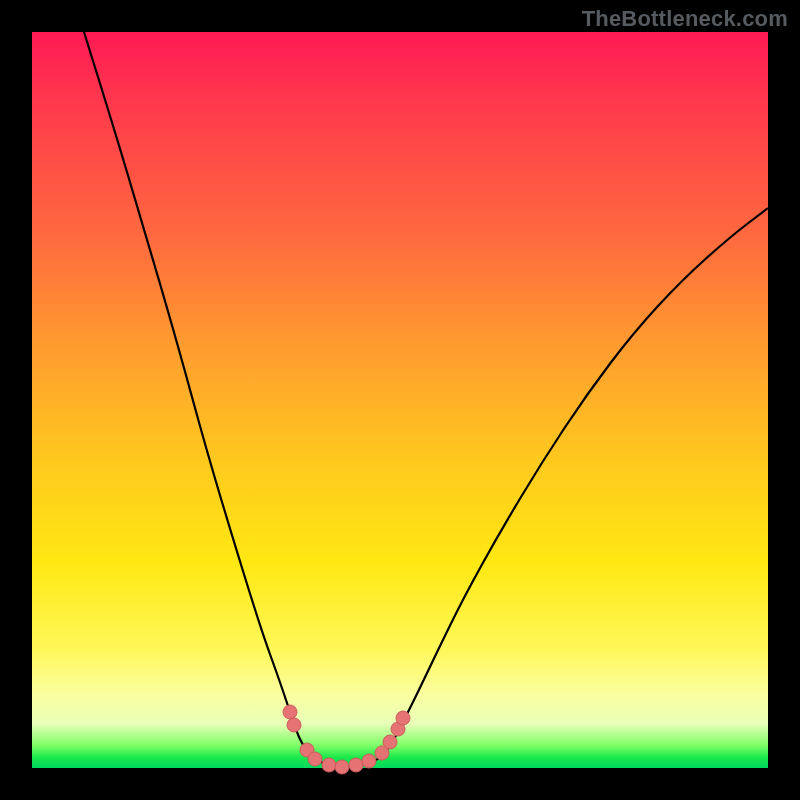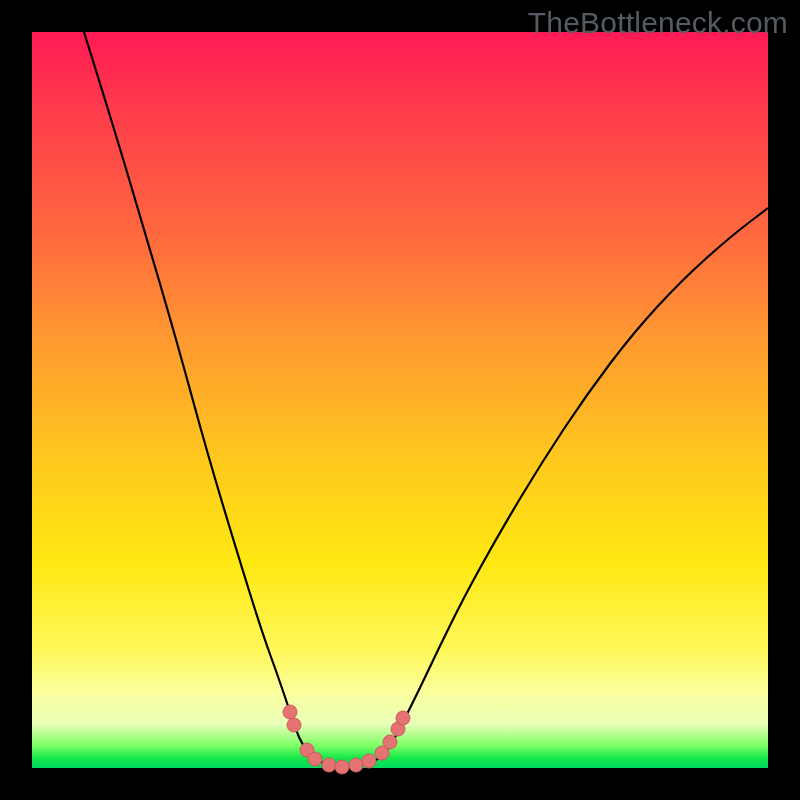--- a/index.html
+++ b/index.html
@@ -38,24 +38,24 @@
       #7cff66 97%,
       #18e84a 98.6%,
       #00d860 100%
     );
   }
   .watermark {
     position: absolute;
     top: 6px;
     right: 12px;
     color: #555b60;
-    font-size: 30px;
+    font-size: 22px;
     letter-spacing: 0.2px;
     user-select: none;
-    font-weight: 400;
+    font-weight: 700;
     z-index: 10;
   }
   svg.curve {
     position: absolute;
     left: 0;
     top: 0;
     width: 736px;
     height: 736px;
     overflow: visible;
   }

